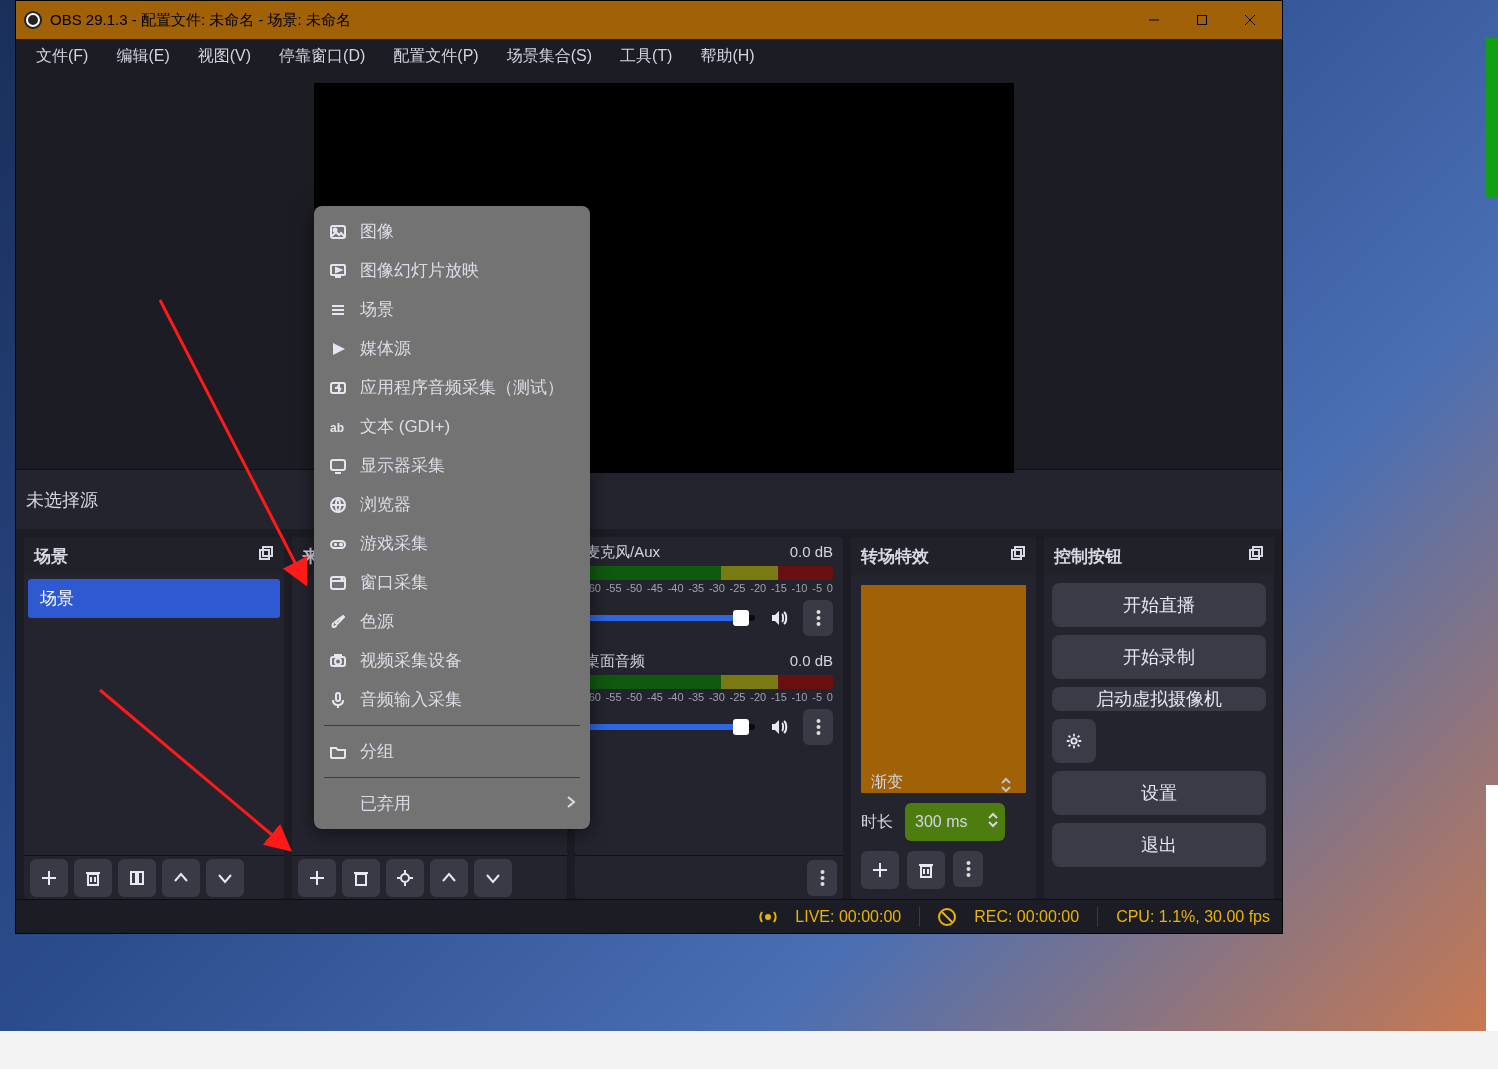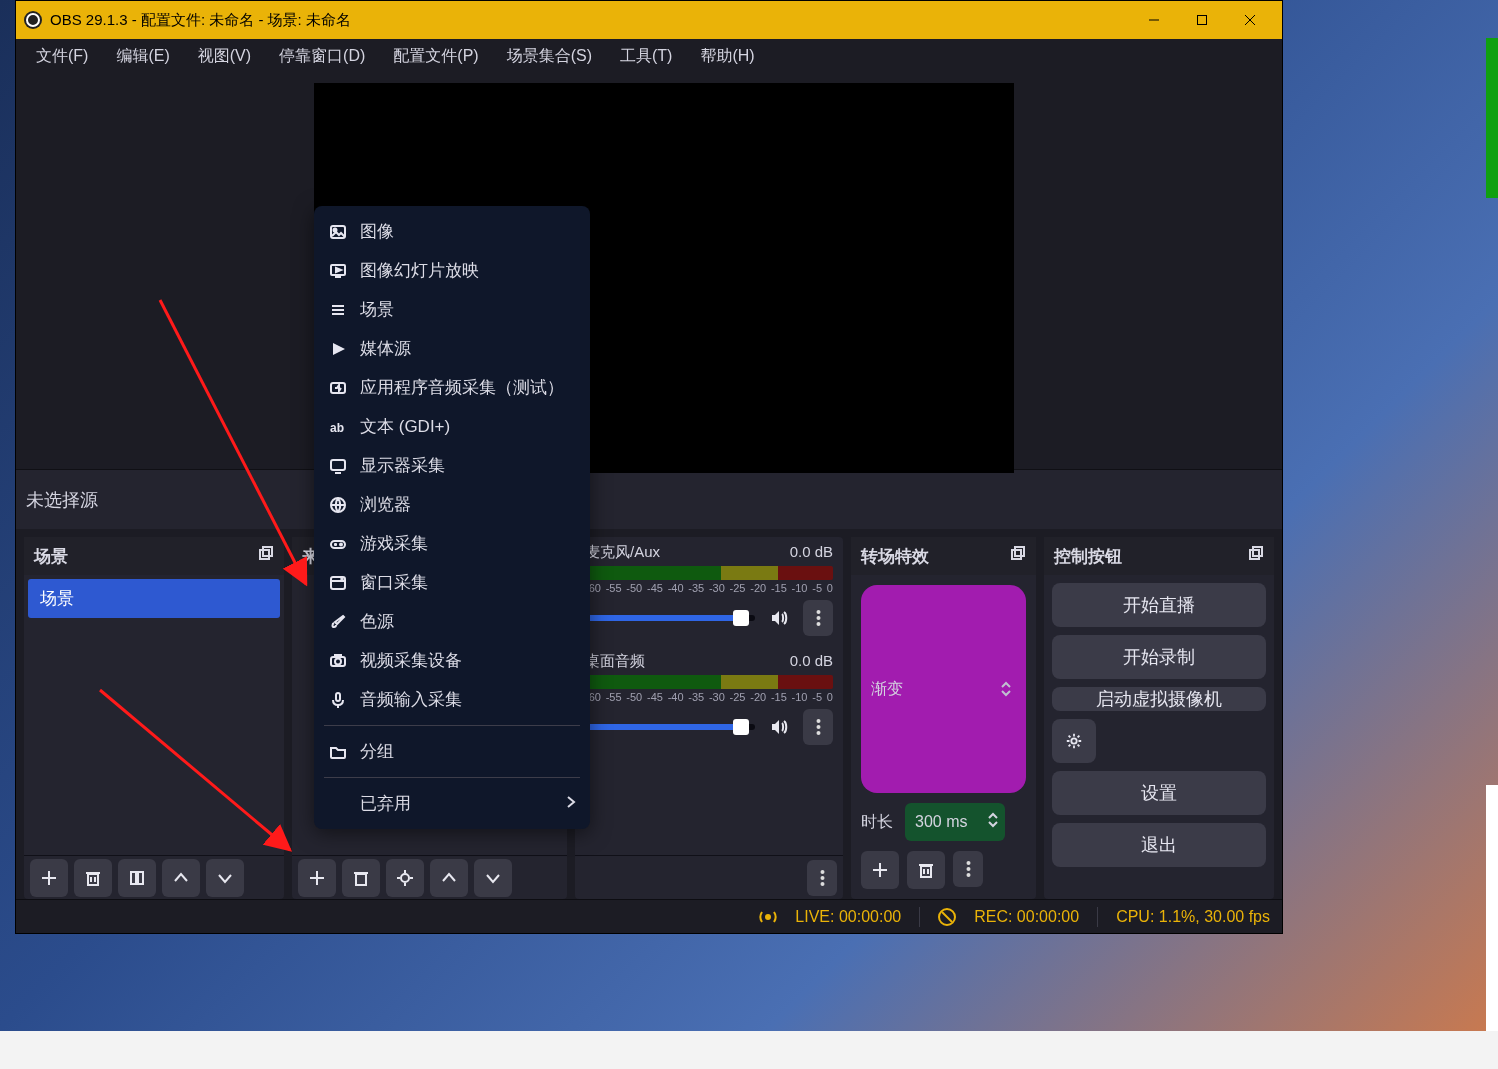--- a/index.html
+++ b/index.html
@@ -11,21 +11,21 @@
   .white-right { position:absolute; right:0; top:785px; width:12px; bottom:0; background:#fff; }
   .white-bottom { position:absolute; left:0; right:0; bottom:0; height:38px; background:#f3f3f3; display:flex; align-items:center; }
 
   
   .obs {
     position: absolute; left:15px; top:0; width:1268px; height:934px;
     background:#2b2c37; color:#c9c9d6; display:flex; flex-direction:column;
     border:1px solid #000;
   }
   .titlebar {
-    height:38px; background:#eab308; color:#000; display:flex; align-items:center;
+    height:38px; background:#a16207; color:#000; display:flex; align-items:center;
     padding:0 8px; font-size:15px;
   }
   .titlebar .obs-icon { width:18px; height:18px; border-radius:50%; background:#222; display:inline-flex; align-items:center; justify-content:center; margin-right:8px; }
   .titlebar .obs-icon::after { content:""; width:10px; height:10px; border:2px solid #fff; border-radius:50%; display:block; }
   .titlebar .spacer { flex:1; }
   .titlebar .win-btn { width:48px; height:38px; display:flex; align-items:center; justify-content:center; color:#000; }
   .titlebar .win-btn svg { width:12px; height:12px; }
 
   .menubar {
     height:34px; background:#1c1c24; display:flex; align-items:center;
@@ -96,26 +96,26 @@
   }
   .slider .fill { position:absolute; left:0; top:0; bottom:0; background:#2f66e6; border-radius:3px;}
   .slider .thumb { position:absolute; top:-5px; width:16px; height:16px; background:#fff; border-radius:3px;}
   .vol-icon { width:28px; height:28px; display:flex; align-items:center; justify-content:center; color:#e8e8f0;}
   .kebab { width:30px; height:36px; background:#3a3a46; border-radius:6px; display:flex; align-items:center; justify-content:center;}
   .kebab svg { width:5px; height:18px; }
 
   
   .trans-body { padding:10px; display:flex; flex-direction:column; gap:10px; font-size:16px; color:#d4d4e0;}
   .dropdown {
-    flex:1; height:38px; background:#a21caf; border-radius:16px;
-    display:flex; align-items:center; padding:0 10px; justify-content:space-between;
+    flex:1; height:38px; background:#a16207; border-radius:1px;
+    display:flex; align-items:flex-end; padding:0 10px; justify-content:space-between;
   }
   .dropdown .chev { width:20px; display:flex; flex-direction:column; align-items:center; gap:0; color:#c0c0d0;}
   .spinbox {
-    width:100px; height:38px; background:#14532d; border-radius:6px;
+    width:100px; height:38px; background:#4d7c0f; border-radius:6px;
     display:flex; align-items:center; padding:0 6px 0 10px; justify-content:space-between;
   }
   .trans-row { display:flex; align-items:center; gap:12px;}
   .trans-btns { display:flex; gap:8px; }
 
   
   .ctrl-body { padding:8px; display:flex; flex-direction:column; gap:8px; }
   .ctrl-btn {
     height:44px; background:#3b3b48; border-radius:8px; color:#e6e6f0;
     display:flex; align-items:center; justify-content:center; font-size:18px;
@@ -129,21 +129,21 @@
     height:34px; background:#1c1c24; display:flex; align-items:center;
     justify-content:flex-end; gap:18px; padding:0 12px; color:#eab308; font-size:16px;
     border-top:1px solid #0d0d12;
   }
   .statusbar .sep { width:1px; height:20px; background:#3a3a46; }
   .status-icon { width:18px; height:18px; display:inline-flex; align-items:center; justify-content:center; }
 
   
   .context-menu {
     position:absolute; left:298px; top:205px; width:276px;
-    background:#0f172a; border-radius:8px; padding:6px 0;
+    background:#737373; border-radius:8px; padding:6px 0;
     box-shadow:0 4px 20px rgba(0,0,0,.5); z-index:50;
     color:#dcdce6; font-size:17px;
   }
   .cm-item {
     display:flex; align-items:center; gap:12px; height:39px;
     padding:0 14px; cursor:default;
   }
   .cm-item .cm-icon { width:20px; height:20px; display:flex; align-items:center; justify-content:center; color:#e6e6f0;}
   .cm-item .cm-icon svg { width:18px; height:18px; }
   .cm-item .arrow { margin-left:auto; }

